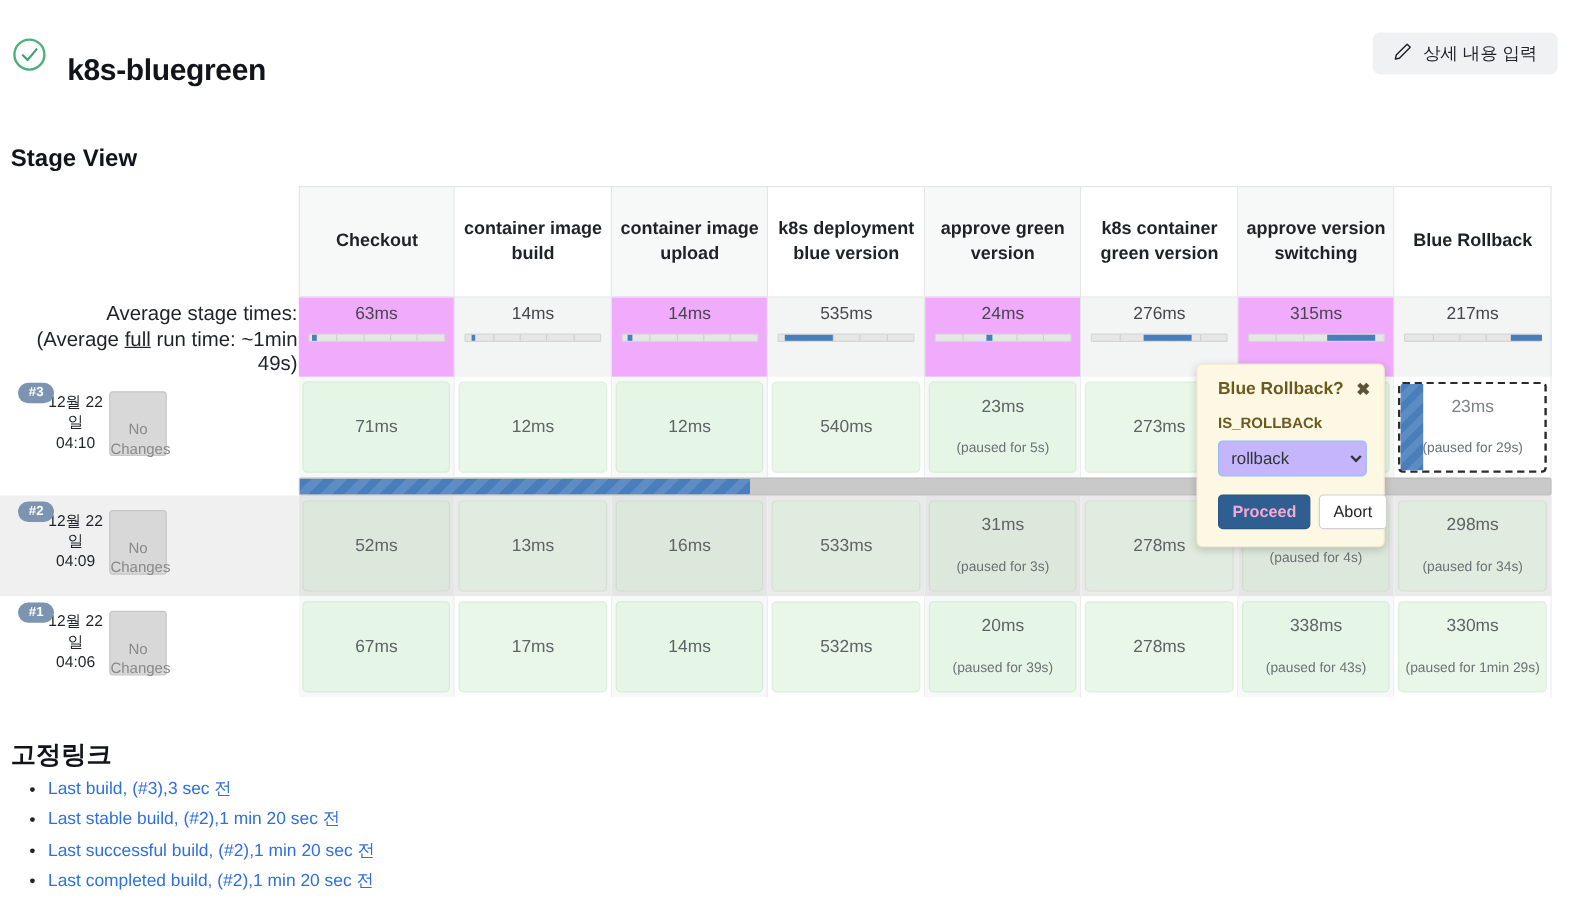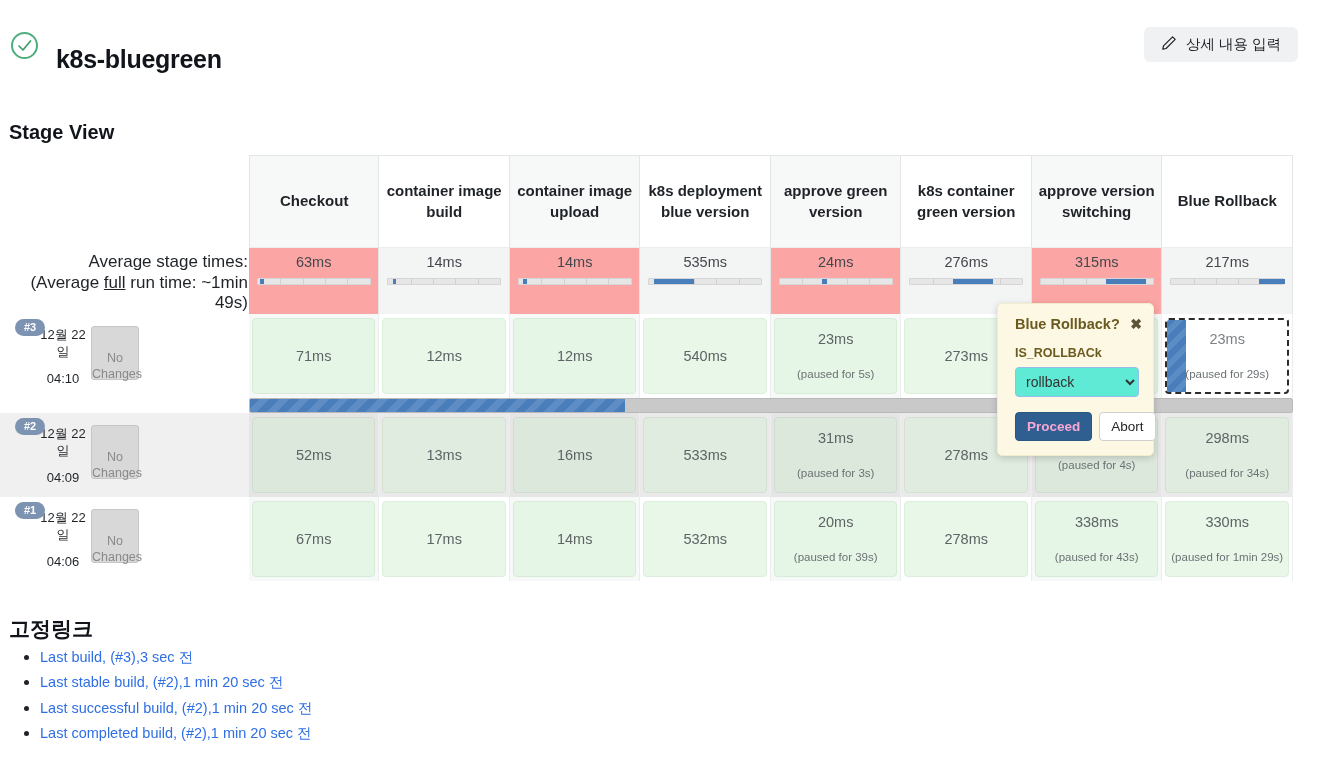--- a/index.html
+++ b/index.html
@@ -96,21 +96,21 @@
   td.avg-label u { text-decoration: underline; margin-top: 38px; }
   td.avg-cell {
     height: 46px;
     vertical-align: top;
     text-align: center;
     background: #f3f4f4;
     border-right: 1px solid #e4e5e7;
     border-top: 1px solid #eceded;
     padding: 0;
   }
-  td.avg-cell.alt { background: #fca5a5; }
+  td.avg-cell.alt { background: #f0abfc; }
   td.avg-cell:first-of-type { border-left: 1px solid #e4e5e7; }
   .avg-time { font-size: 14.5px; color: #44484d; padding-top: 6px; }
   .mini-bar {
     position: relative;
     margin: 8px auto 0 auto;
     width: 114px; height: 7px;
     background: #e6e6e6;
     border: 1px solid #d6d6d6;
     border-radius: 1px;
   }
@@ -145,21 +145,21 @@
   }
   .build-meta {
     position: absolute;
     left: 32px; top: 12px;
     width: 62px;
     text-align: center;
     font-size: 13px;
     color: #1f2328;
     line-height: 17px;
   }
-  .build-meta .time { margin-top: 10px; }
+  .build-meta .time { }
   .no-changes {
     position: absolute;
     left: 91px; top: 12px;
     width: 48px; height: 54px;
     background: #d8d8d8;
     border: 1px solid #c6c6c6;
     border-radius: 3px;
     color: #8a8a8a;
     font-size: 12.5px;
     line-height: 16px;
@@ -257,21 +257,21 @@
     color: #6b5a20;
     margin: 14px 0 7px 0;
   }
   #input-popup select {
     width: 124px; height: 30px;
     font-family: "Liberation Sans", sans-serif;
     font-size: 14px; color: #333;
     padding: 0 6px;
     border: 1px solid #95bdee;
     border-radius: 4px;
-    background: #5eead4;
+    background: #c4b5fd;
   }
   #input-popup .btn-row { margin-top: 15px; display: flex; gap: 7px; }
   #input-popup button {
     font-family: "Liberation Sans", sans-serif;
     font-size: 13.5px;
     border-radius: 4px;
     padding: 6px 11px;
     cursor: pointer;
   }
   #btn-proceed {

